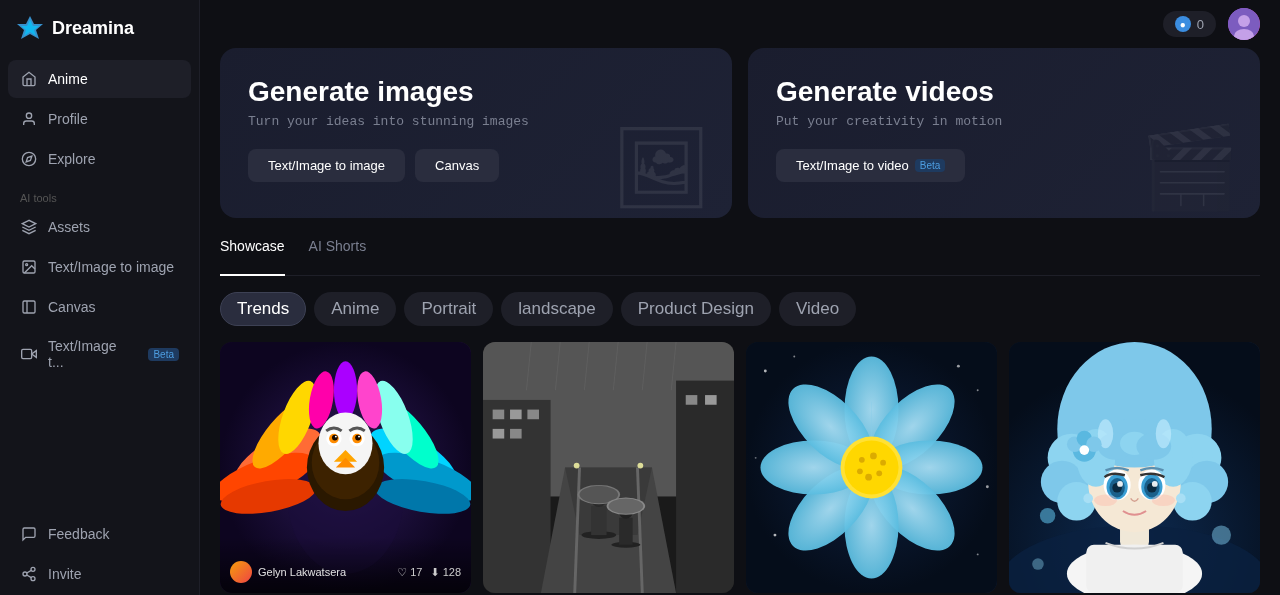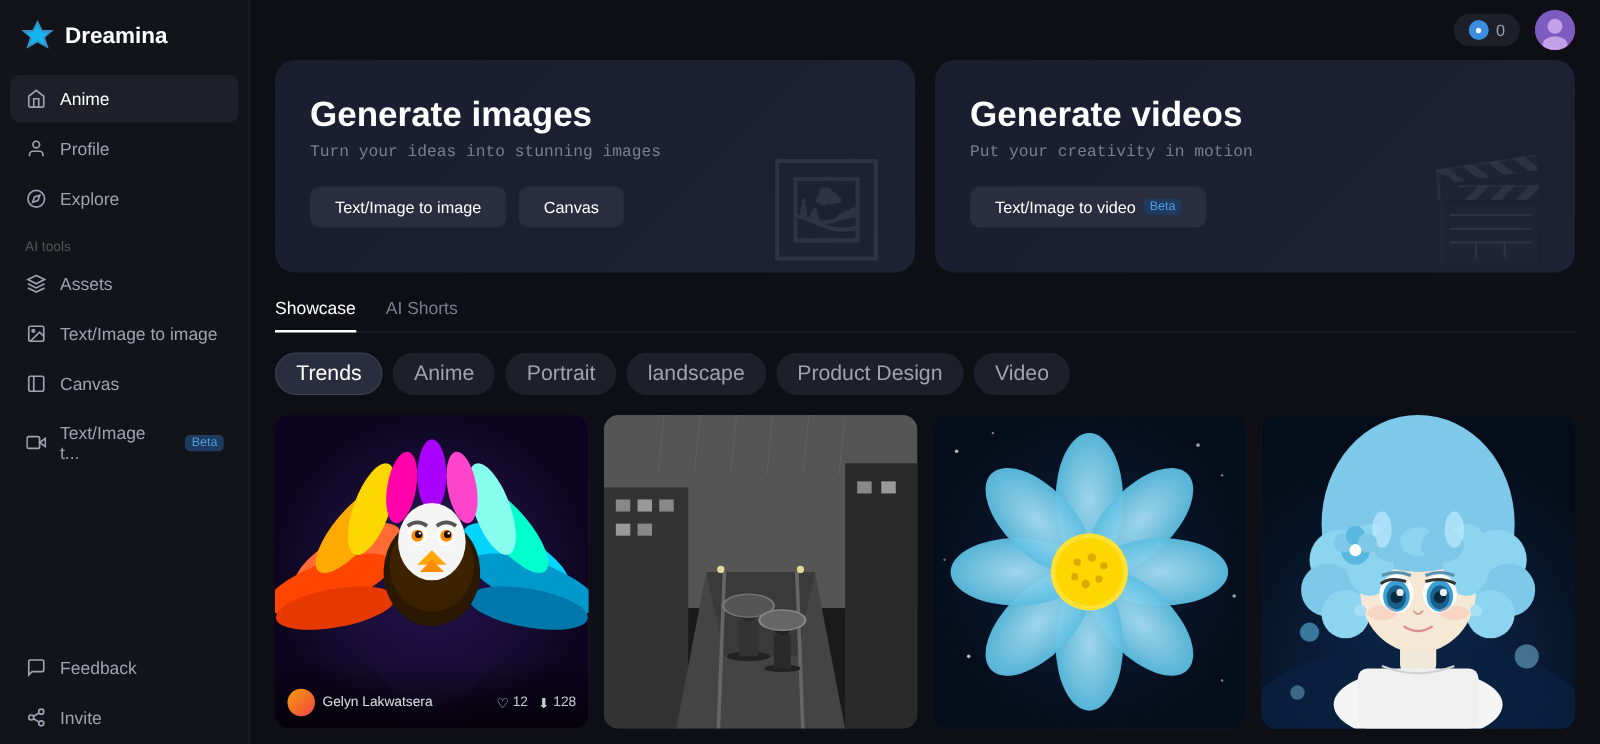--- a/index.html
+++ b/index.html
@@ -207,21 +207,21 @@
     .tabs-row {
       display: flex;
       align-items: center;
       gap: 24px;
       margin-bottom: 16px;
       border-bottom: 1px solid #1e1f28;
     }
     .tab-item {
       font-size: 14px;
       color: #7a7f90;
-      padding-bottom: 10px;
+      padding-bottom: 20px;
       cursor: pointer;
       border-bottom: 2px solid transparent;
       margin-bottom: -1px;
     }
     .tab-item.active {
       color: #fff;
       border-bottom-color: #fff;
     }
 
     
@@ -537,21 +537,21 @@
           <polygon points="130,112 118,124 142,124" fill="#ffa500"></polygon>
           <polygon points="130,120 120,130 140,130" fill="#ff8c00"></polygon>
 
           <path d="M110 92 Q118 86 126 92" stroke="#555" stroke-width="3" fill="none"></path>
           <path d="M134 92 Q142 86 150 92" stroke="#555" stroke-width="3" fill="none"></path>
         </svg>
         <div class="img-overlay">
           <div class="user-dot" style="background: linear-gradient(135deg,#f59e0b,#ef4444);"></div>
           <span class="overlay-user">Gelyn Lakwatsera</span>
           <div class="overlay-stats">
-            <span>♡ <span>12</span></span>
+            <span>♡ <span>17</span></span>
             <span>⬇ <span>128</span></span>
           </div>
         </div>
       </div>
 
       <div class="image-card card-street">
         <svg width="100%" height="100%" viewBox="0 0 260 260">
           <rect width="260" height="260" fill="#1a1a1a"></rect>
 
           <rect width="260" height="160" fill="#555"></rect>

